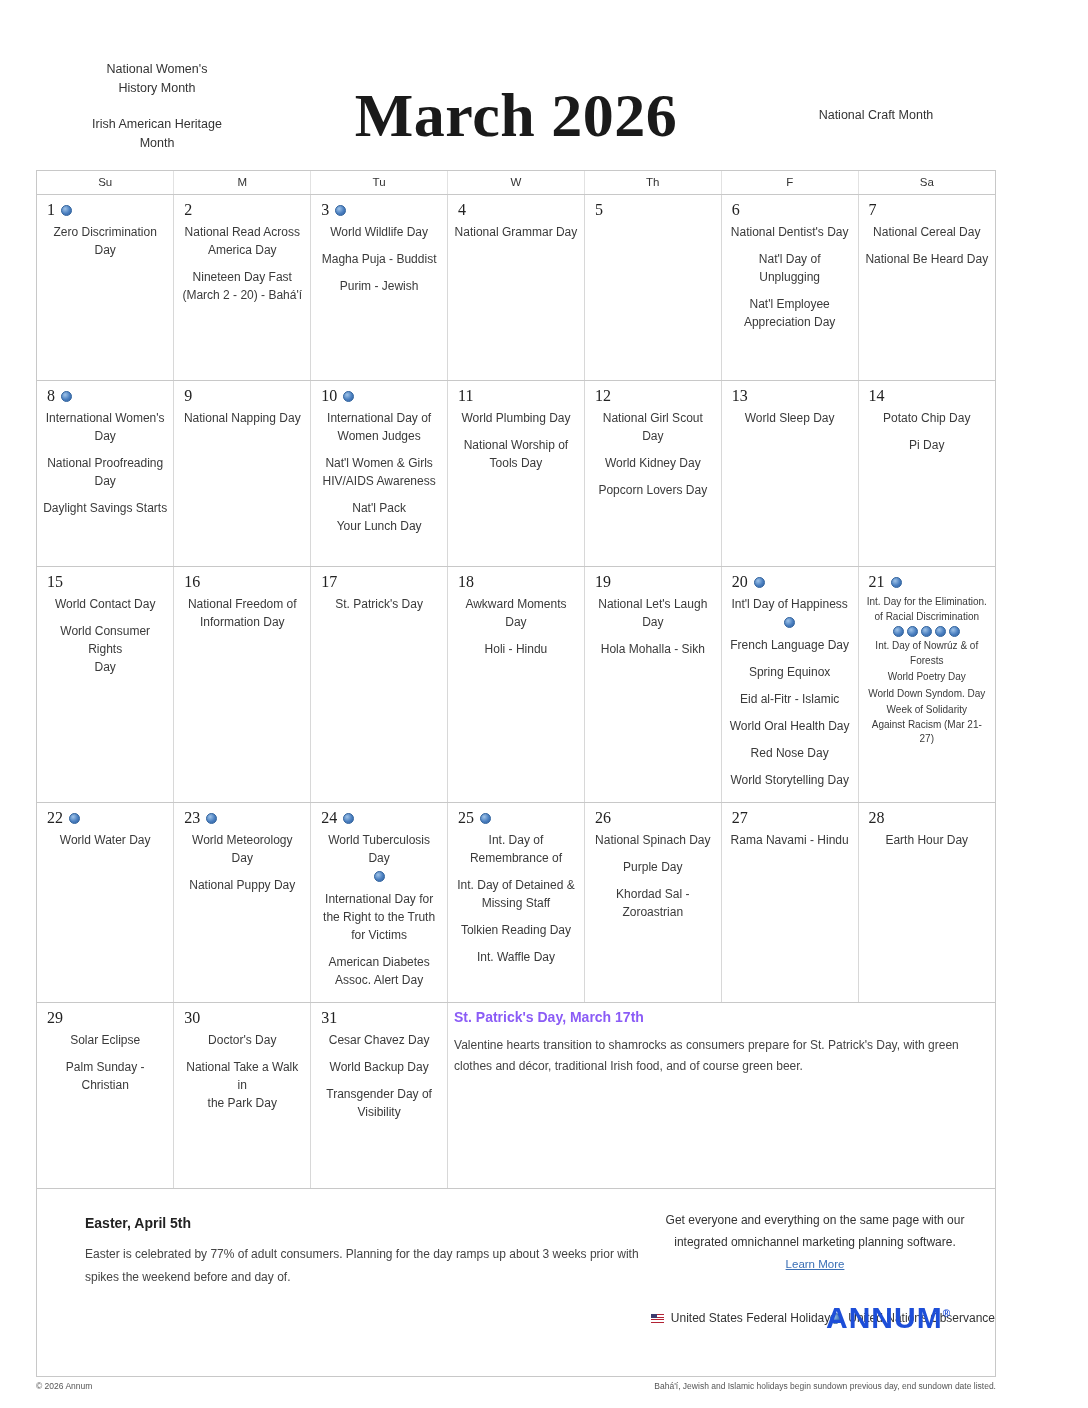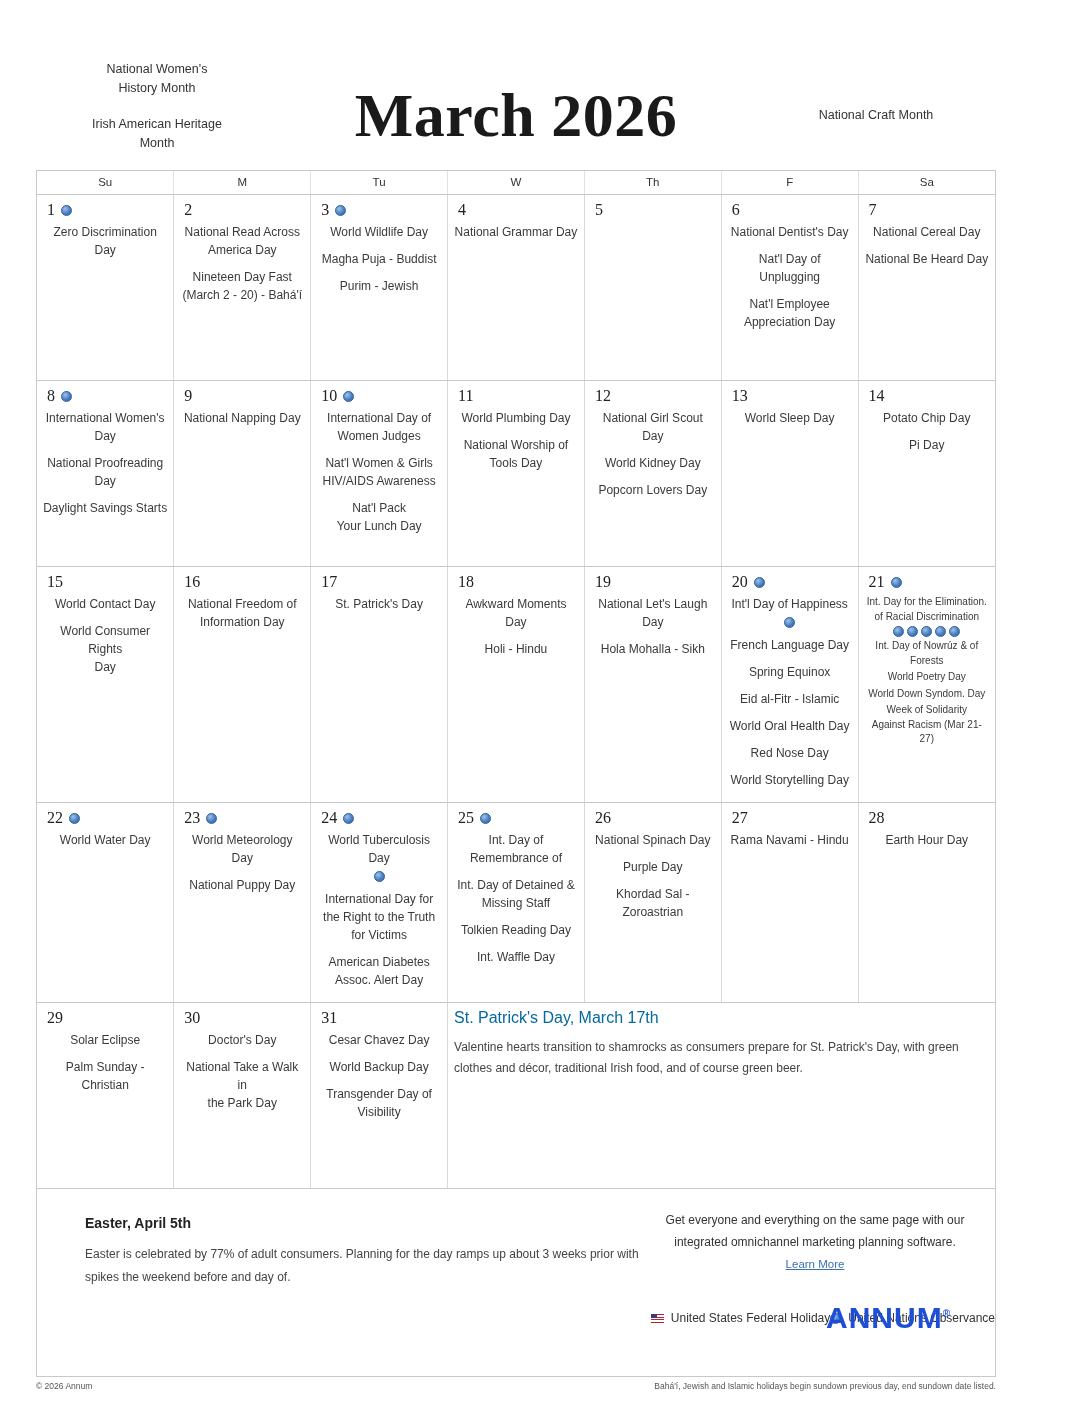--- a/index.html
+++ b/index.html
@@ -136,23 +136,23 @@
     margin: 2px 0 2px 0;
   }
   .dot-center { text-align:center; margin: 1px 0 3px 0; }
 
   
   td.note-cell {
     vertical-align: top;
     padding: 26px 26px 10px 30px;
   }
   .note-title {
-    font-size: 16px;
-    color: #0369a1;
-    font-weight: normal;
+    font-size: 14px;
+    color: #8b5cf6;
+    font-weight: bold;
     margin-bottom: 10px;
   }
   .note-body {
     font-size: 12px;
     color: #444;
     line-height: 1.75;
   }
 
   
   .footer-band {

